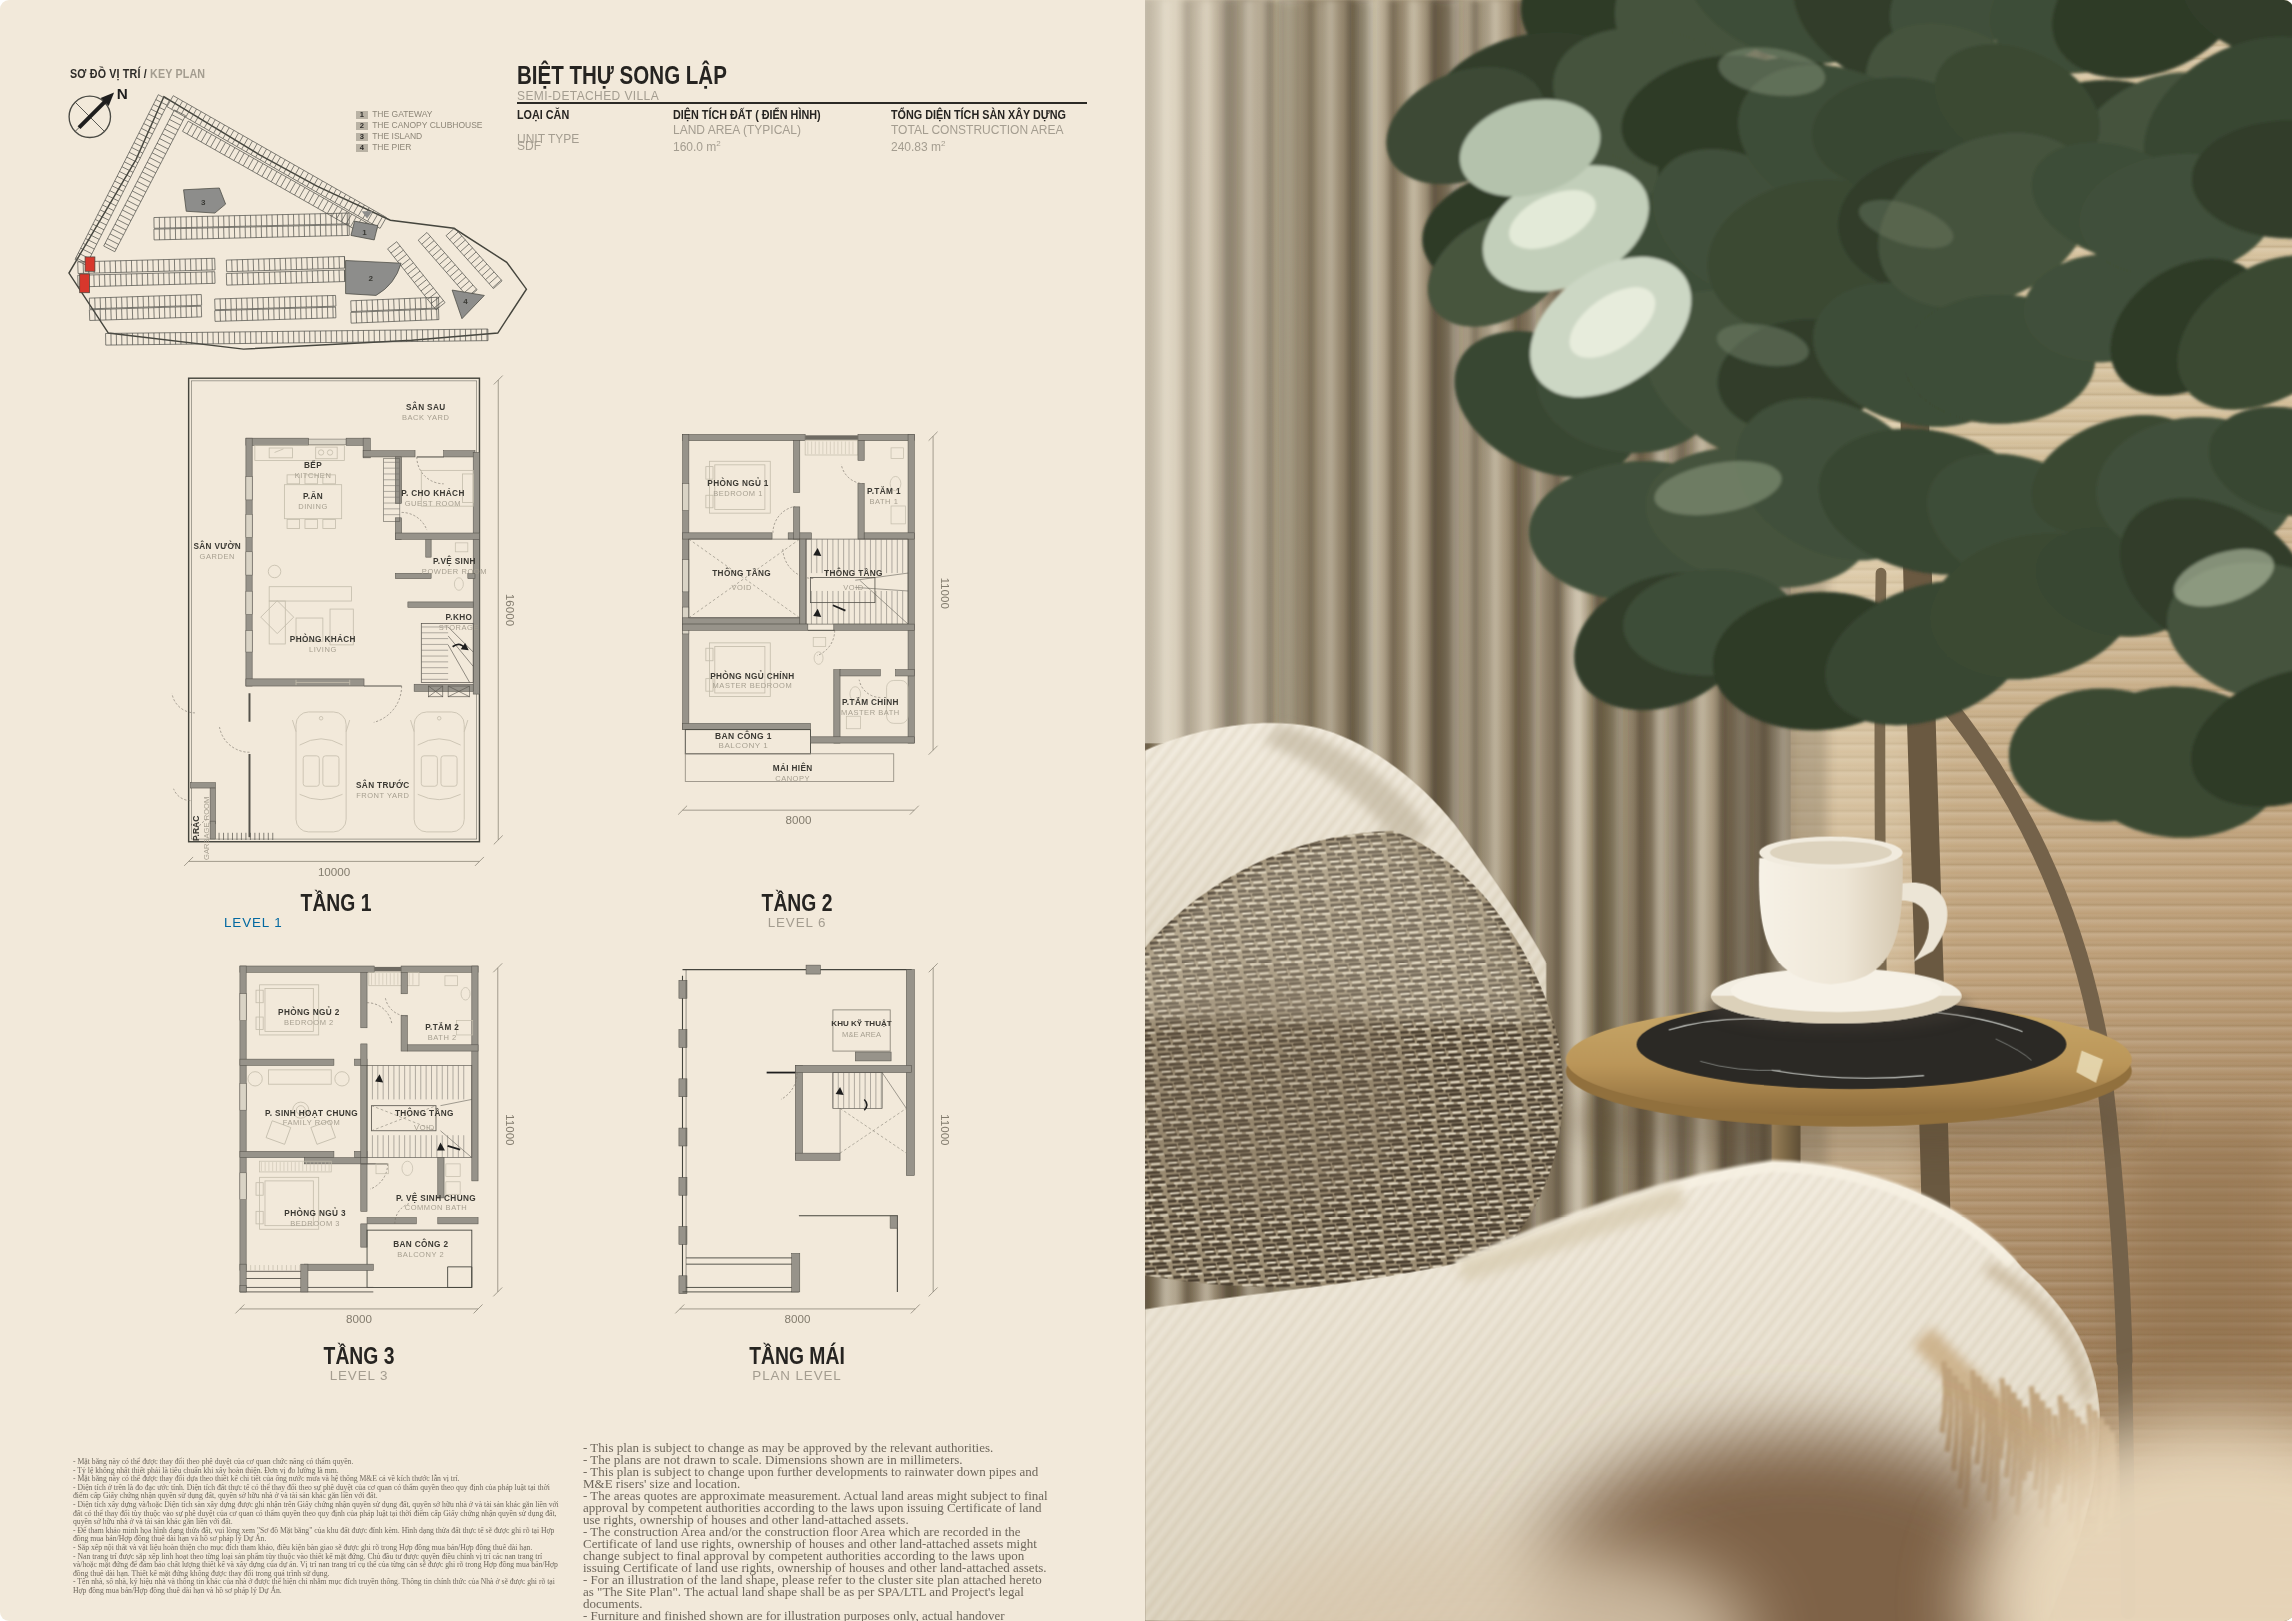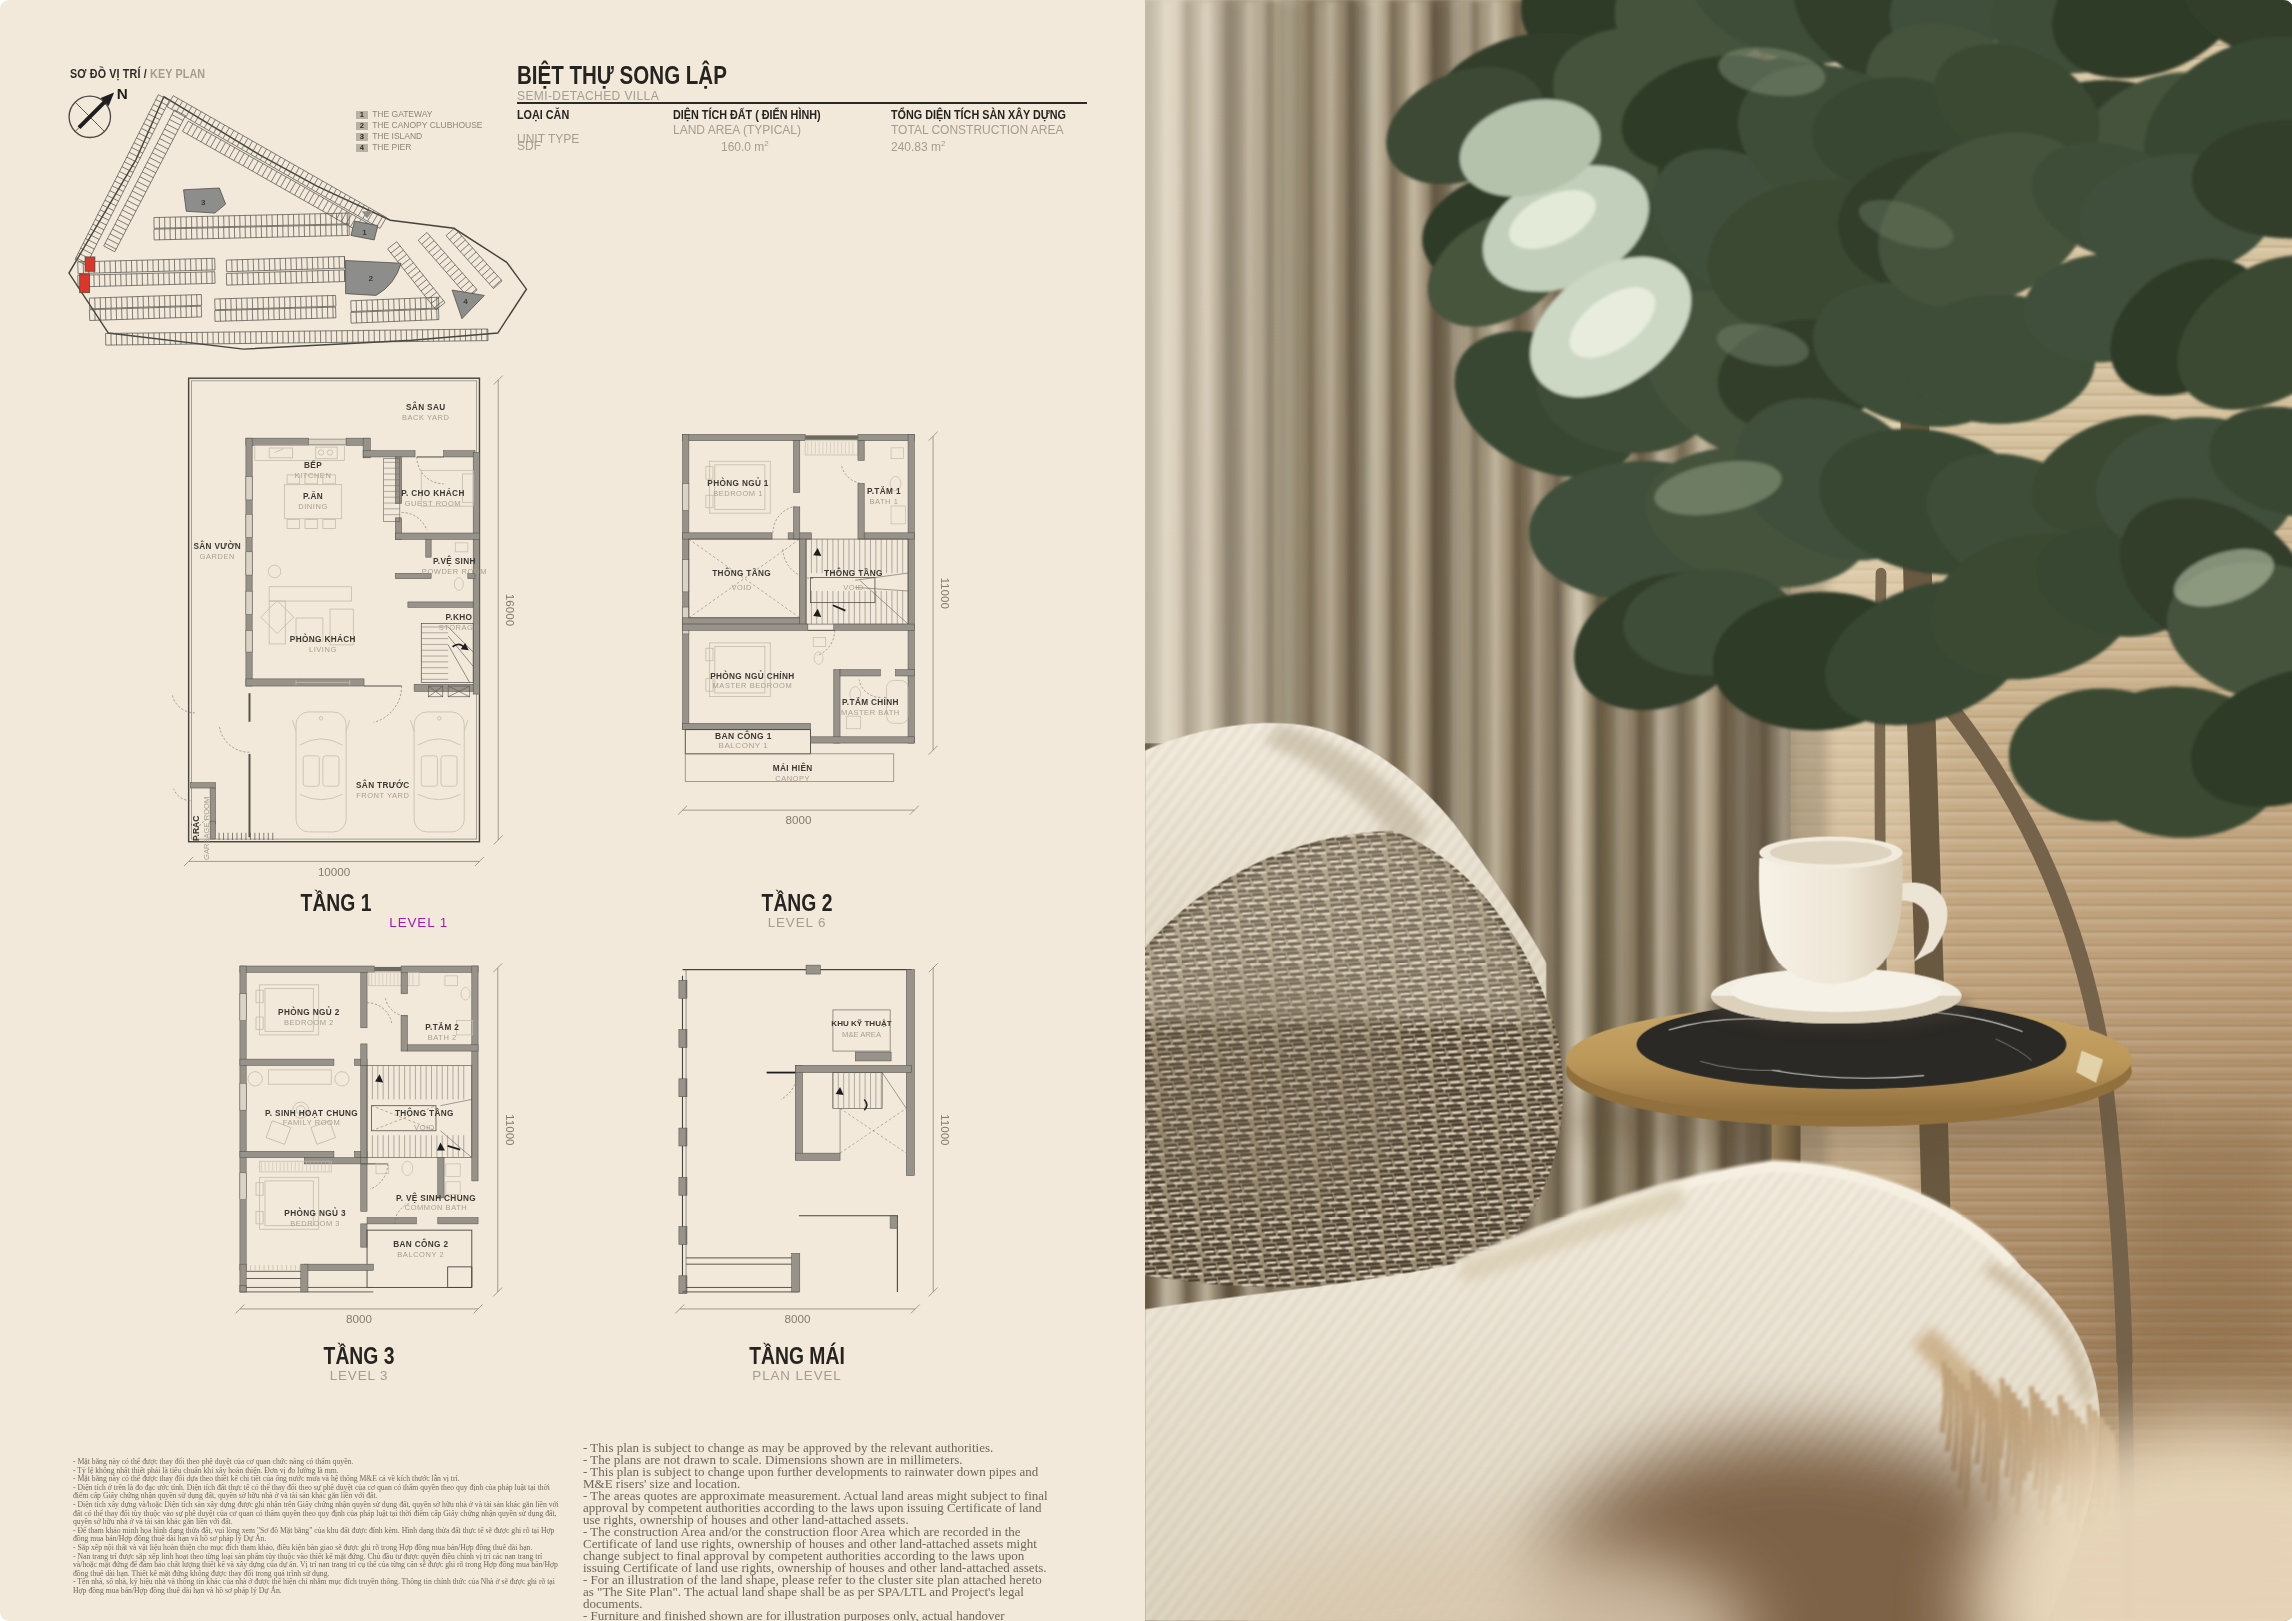--- a/index.html
+++ b/index.html
@@ -100,21 +100,21 @@
 
 <div class="abs" style="left:517px;top:89px;font-size:12px;font-weight:normal;letter-spacing:0.4px;color:#a49d90;">SEMI-DETACHED VILLA</div>
 
 <div class="abs" style="left:517px;top:102px;width:570px;height:2.1px;background:#2b2925;"></div>
 
 <div class="abs" style="left:517px;top:108px;font-size:12px;font-weight:bold;color:#262421;transform:scaleX(.9);transform-origin:left top;white-space:nowrap;">LOẠI CĂN</div>
 <div class="abs" style="left:517px;top:123px;font-size:12px;color:#a49d90;margin-top:9px;">UNIT TYPE</div>
 <div class="abs" style="left:517px;top:139px;font-size:12px;color:#a49d90;">SDF</div>
 <div class="abs" style="left:673px;top:108px;font-size:12px;font-weight:bold;color:#262421;transform:scaleX(.9);transform-origin:left top;white-space:nowrap;">DIỆN TÍCH ĐẤT ( ĐIỂN HÌNH)</div>
 <div class="abs" style="left:673px;top:123px;font-size:12px;color:#a49d90;">LAND AREA (TYPICAL)</div>
-<div class="abs" style="left:673px;top:139px;font-size:12px;color:#a49d90;margin-left:48px;">160.0 m<sup style="font-size:8px;">2</sup></div>
+<div class="abs" style="left:673px;top:139px;font-size:12px;color:#a49d90;">160.0 m<sup style="font-size:8px;">2</sup></div>
 <div class="abs" style="left:891px;top:108px;font-size:12px;font-weight:bold;color:#262421;transform:scaleX(.9);transform-origin:left top;white-space:nowrap;">TỔNG DIỆN TÍCH SÀN XÂY DỰNG</div>
 <div class="abs" style="left:891px;top:123px;font-size:12px;color:#a49d90;">TOTAL CONSTRUCTION AREA</div>
 <div class="abs" style="left:891px;top:139px;font-size:12px;color:#a49d90;">240.83 m<sup style="font-size:8px;">2</sup></div>
 
 <svg class="abs" style="left:166px;top:363px;" width="354" height="519" viewBox="185 405 395 580">
       <rect x="210" y="422" width="325" height="518" fill="none" stroke="#45453d" stroke-width="1.6"></rect>
       <rect x="213" y="425" width="319" height="512" fill="none" stroke="#45453d" stroke-width="0.5"></rect>
       <rect x="274" y="489" width="70" height="8" fill="#97938a" stroke="#55524b" stroke-width="0.6"></rect>
       <rect x="344" y="490" width="42" height="6" fill="#d9d3c5" stroke="#55524b" stroke-width="0.5"></rect>
       <rect x="386" y="489" width="26" height="8" fill="#97938a" stroke="#55524b" stroke-width="0.6"></rect>
@@ -558,21 +558,21 @@
       <text x="1051" y="1262.0" font-size="13" fill="#837c6e" text-anchor="middle" transform="rotate(90 1051 1262.0)">11000</text>
       <g stroke="#837c6e" stroke-width="0.8" fill="none">
         <line x1="759" y1="1462" x2="1022" y2="1462"></line>
         <line x1="754" y1="1467" x2="764" y2="1457"></line>
         <line x1="1017" y1="1467" x2="1027" y2="1457"></line>
       </g>
       <text x="890.5" y="1478" font-size="13" fill="#837c6e" text-anchor="middle">8000</text>
     </svg>
 
 <div class="abs" style="left:224px;top:890px;width:224px;text-align:center;font-size:23px;transform:scaleX(.84);font-weight:bold;color:#262421;">TẦNG 1</div>
-<div class="abs" style="left:224px;top:915px;width:224px;text-align:right;font-size:13.4px;color:#a21caf;letter-spacing:0.9px;">LEVEL 1</div>
+<div class="abs" style="left:224px;top:915px;width:224px;text-align:left;font-size:13.4px;color:#0369a1;letter-spacing:0.9px;">LEVEL 1</div>
 
 <div class="abs" style="left:685px;top:890px;width:224px;text-align:center;font-size:23px;transform:scaleX(.84);font-weight:bold;color:#262421;">TẦNG 2</div>
 <div class="abs" style="left:685px;top:915px;width:224px;text-align:center;font-size:13.4px;color:#a49d90;letter-spacing:0.9px;">LEVEL 6</div>
 
 <div class="abs" style="left:247px;top:1343px;width:224px;text-align:center;font-size:23px;transform:scaleX(.84);font-weight:bold;color:#262421;">TẦNG 3</div>
 <div class="abs" style="left:247px;top:1368px;width:224px;text-align:center;font-size:13.4px;color:#a49d90;letter-spacing:0.9px;">LEVEL 3</div>
 
 <div class="abs" style="left:685px;top:1343px;width:224px;text-align:center;font-size:23px;transform:scaleX(.84);font-weight:bold;color:#262421;">TẦNG MÁI</div>
 <div class="abs" style="left:685px;top:1368px;width:224px;text-align:center;font-size:13.4px;color:#a49d90;letter-spacing:0.9px;">PLAN LEVEL</div>
 

